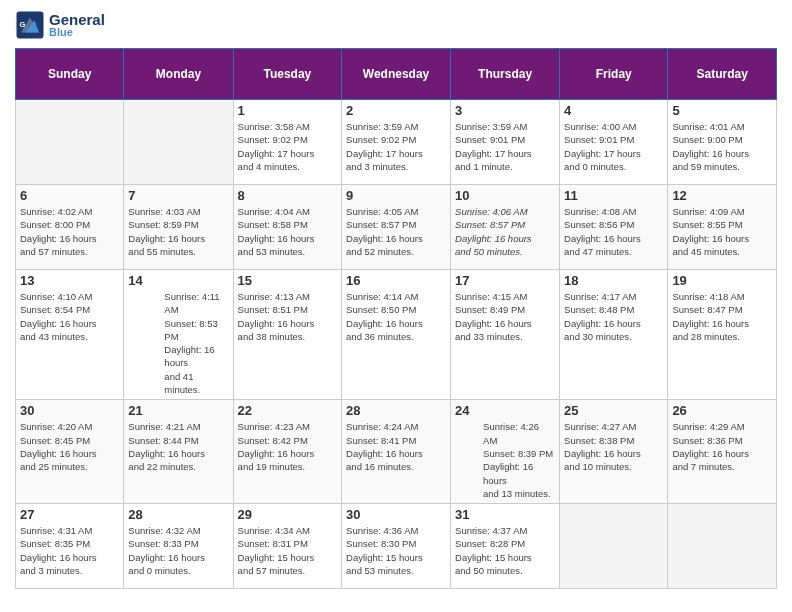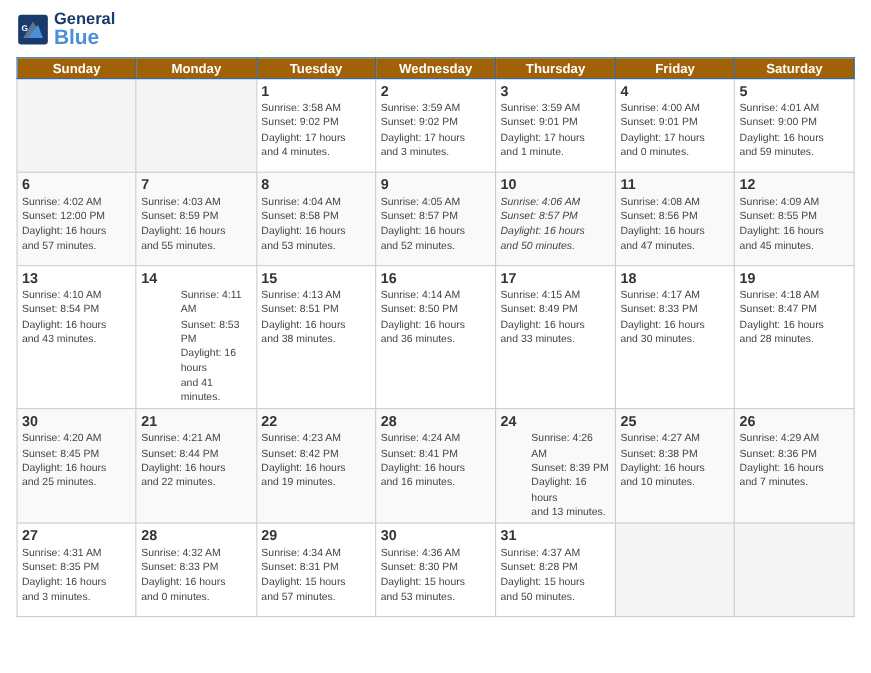--- a/index.html
+++ b/index.html
@@ -42,24 +42,24 @@
     .location {
       font-size: 14px;
       color: #555;
     }
     .calendar {
       width: 100%;
       border-collapse: collapse;
       font-size: 10px;
     }
     .calendar th {
-      background: #a16207;
+      background: #701a75;
       color: #fff;
       text-align: center;
-      padding: 2px 2px;
+      padding: 18px 2px;
       font-size: 12px;
       border: 1px solid #2a6ebb;
     }
     .calendar td {
       border: 1px solid #ccc;
       vertical-align: top;
       padding: 3px 4px;
       width: 110px;
       height: 85px;
       background: #fff;
@@ -90,21 +90,21 @@
   <div class="header">
     <div class="logo">
       <svg class="logo-icon" viewBox="0 0 40 40">
         <rect x="2" y="2" width="36" height="36" rx="4" fill="#1a3a6b"></rect>
         <polygon points="8,30 20,10 32,30" fill="white" opacity="0.3"></polygon>
         <polygon points="14,30 26,14 32,30" fill="#4a90d9"></polygon>
         <text x="6" y="22" fill="white" font-size="10" font-weight="bold">G</text>
       </svg>
       <div>
         <div style="font-size:15px;font-weight:bold;line-height:1;color:#1a3a6b;">General</div>
-        <div style="font-size:19px;font-weight:bold;line-height:1;color:#4a90d9;">Blue</div>
+        <div style="font-size:11px;font-weight:bold;line-height:1;color:#4a90d9;">Blue</div>
       </div>
     </div>
     <div class="title-section">
       <div class="month-title"></div>
       <div class="location"></div>
     </div>
   </div>
 
   <table class="calendar">
     <thead>
@@ -155,21 +155,21 @@
             <div class="day-detail" style="white-space: pre-line;">Sunrise: 4:01 AM
 Sunset: 9:00 PM
 Daylight: 16 hours
 and 59 minutes.</div>
           </td>
         </tr>
         <tr class="row-alt">
           <td>
             <span class="day-number">6</span>
             <div class="day-detail" style="white-space: pre-line;">Sunrise: 4:02 AM
-Sunset: 12:00 PM
+Sunset: 8:00 PM
 Daylight: 16 hours
 and 57 minutes.</div>
           </td>
           <td>
             <span class="day-number">7</span>
             <div class="day-detail" style="white-space: pre-line;">Sunrise: 4:03 AM
 Sunset: 8:59 PM
 Daylight: 16 hours
 and 55 minutes.</div>
           </td>
@@ -241,21 +241,21 @@
           <td>
             <span class="day-number">17</span>
             <div class="day-detail" style="white-space: pre-line;">Sunrise: 4:15 AM
 Sunset: 8:49 PM
 Daylight: 16 hours
 and 33 minutes.</div>
           </td>
           <td>
             <span class="day-number">18</span>
             <div class="day-detail" style="white-space: pre-line;">Sunrise: 4:17 AM
-Sunset: 8:33 PM
+Sunset: 8:48 PM
 Daylight: 16 hours
 and 30 minutes.</div>
           </td>
           <td>
             <span class="day-number">19</span>
             <div class="day-detail" style="white-space: pre-line;">Sunrise: 4:18 AM
 Sunset: 8:47 PM
 Daylight: 16 hours
 and 28 minutes.</div>
           </td>

